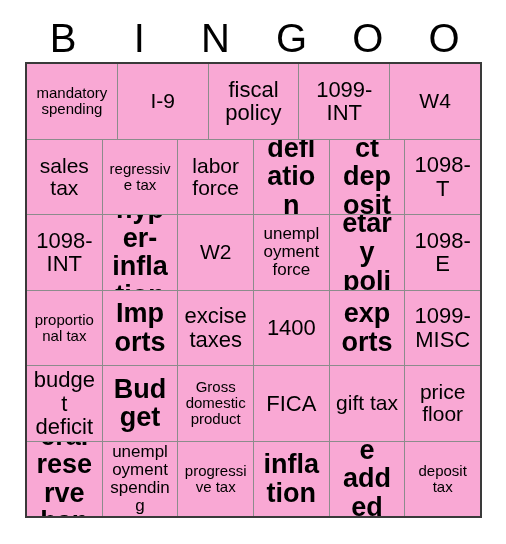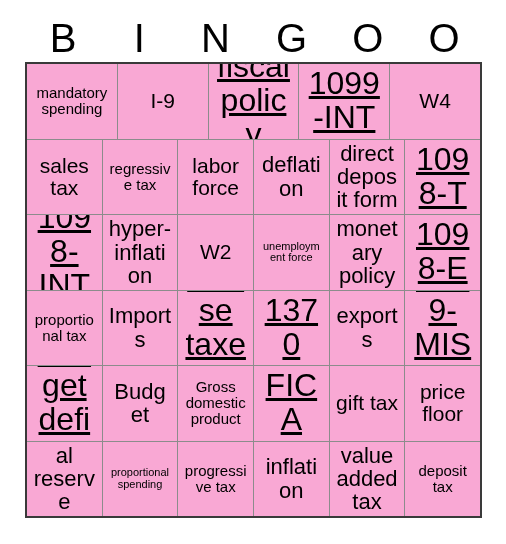--- a/index.html
+++ b/index.html
@@ -84,24 +84,24 @@
     display: block;
     width: 100%;
     line-height: 1.06;
     word-wrap: break-word;
     overflow-wrap: break-word;
     hyphens: none;
   }
 
   
   .sz-xl .cell-text { font-size: 21px; }
-  .sz-lg .cell-text { font-size: 32px; text-decoration: underline; }
-  .sz-md .cell-text { font-size: 22px; }
+  .sz-lg .cell-text { font-size: 22px; }
+  .sz-md .cell-text { font-size: 27px; font-weight: bold; }
   .sz-sm .cell-text { font-size: 15px; }
-  .sz-xs .cell-text { font-size: 11px; }
+  .sz-xs .cell-text { font-size: 17px; }
 </style>
 </head>
 <body>
 
 <div id="bingo-card">
 
   <div id="header-row">
     <div class="header-letter">B</div>
     <div class="header-letter">I</div>
     <div class="header-letter">N</div>
@@ -173,21 +173,21 @@
         <div class="cell sz-sm">
           <span class="cell-text">proportional tax</span>
         </div>
         <div class="cell sz-md">
           <span class="cell-text">Imports</span>
         </div>
         <div class="cell sz-lg">
           <span class="cell-text">excise taxes</span>
         </div>
         <div class="cell sz-lg">
-          <span class="cell-text">1370</span>
+          <span class="cell-text">1400</span>
         </div>
         <div class="cell sz-md">
           <span class="cell-text">exports</span>
         </div>
         <div class="cell sz-lg">
           <span class="cell-text">1099-MISC</span>
         </div>
       </div>
       <div class="grid-row">
         <div class="cell sz-lg">
@@ -207,21 +207,21 @@
         </div>
         <div class="cell sz-xl">
           <span class="cell-text">price floor</span>
         </div>
       </div>
       <div class="grid-row">
         <div class="cell sz-md">
           <span class="cell-text">Federal reserve bank</span>
         </div>
         <div class="cell sz-xs">
-          <span class="cell-text">proportional spending</span>
+          <span class="cell-text">unemployment spending</span>
         </div>
         <div class="cell sz-sm">
           <span class="cell-text">progressive tax</span>
         </div>
         <div class="cell sz-md">
           <span class="cell-text">inflation</span>
         </div>
         <div class="cell sz-md">
           <span class="cell-text">value added tax</span>
         </div>

